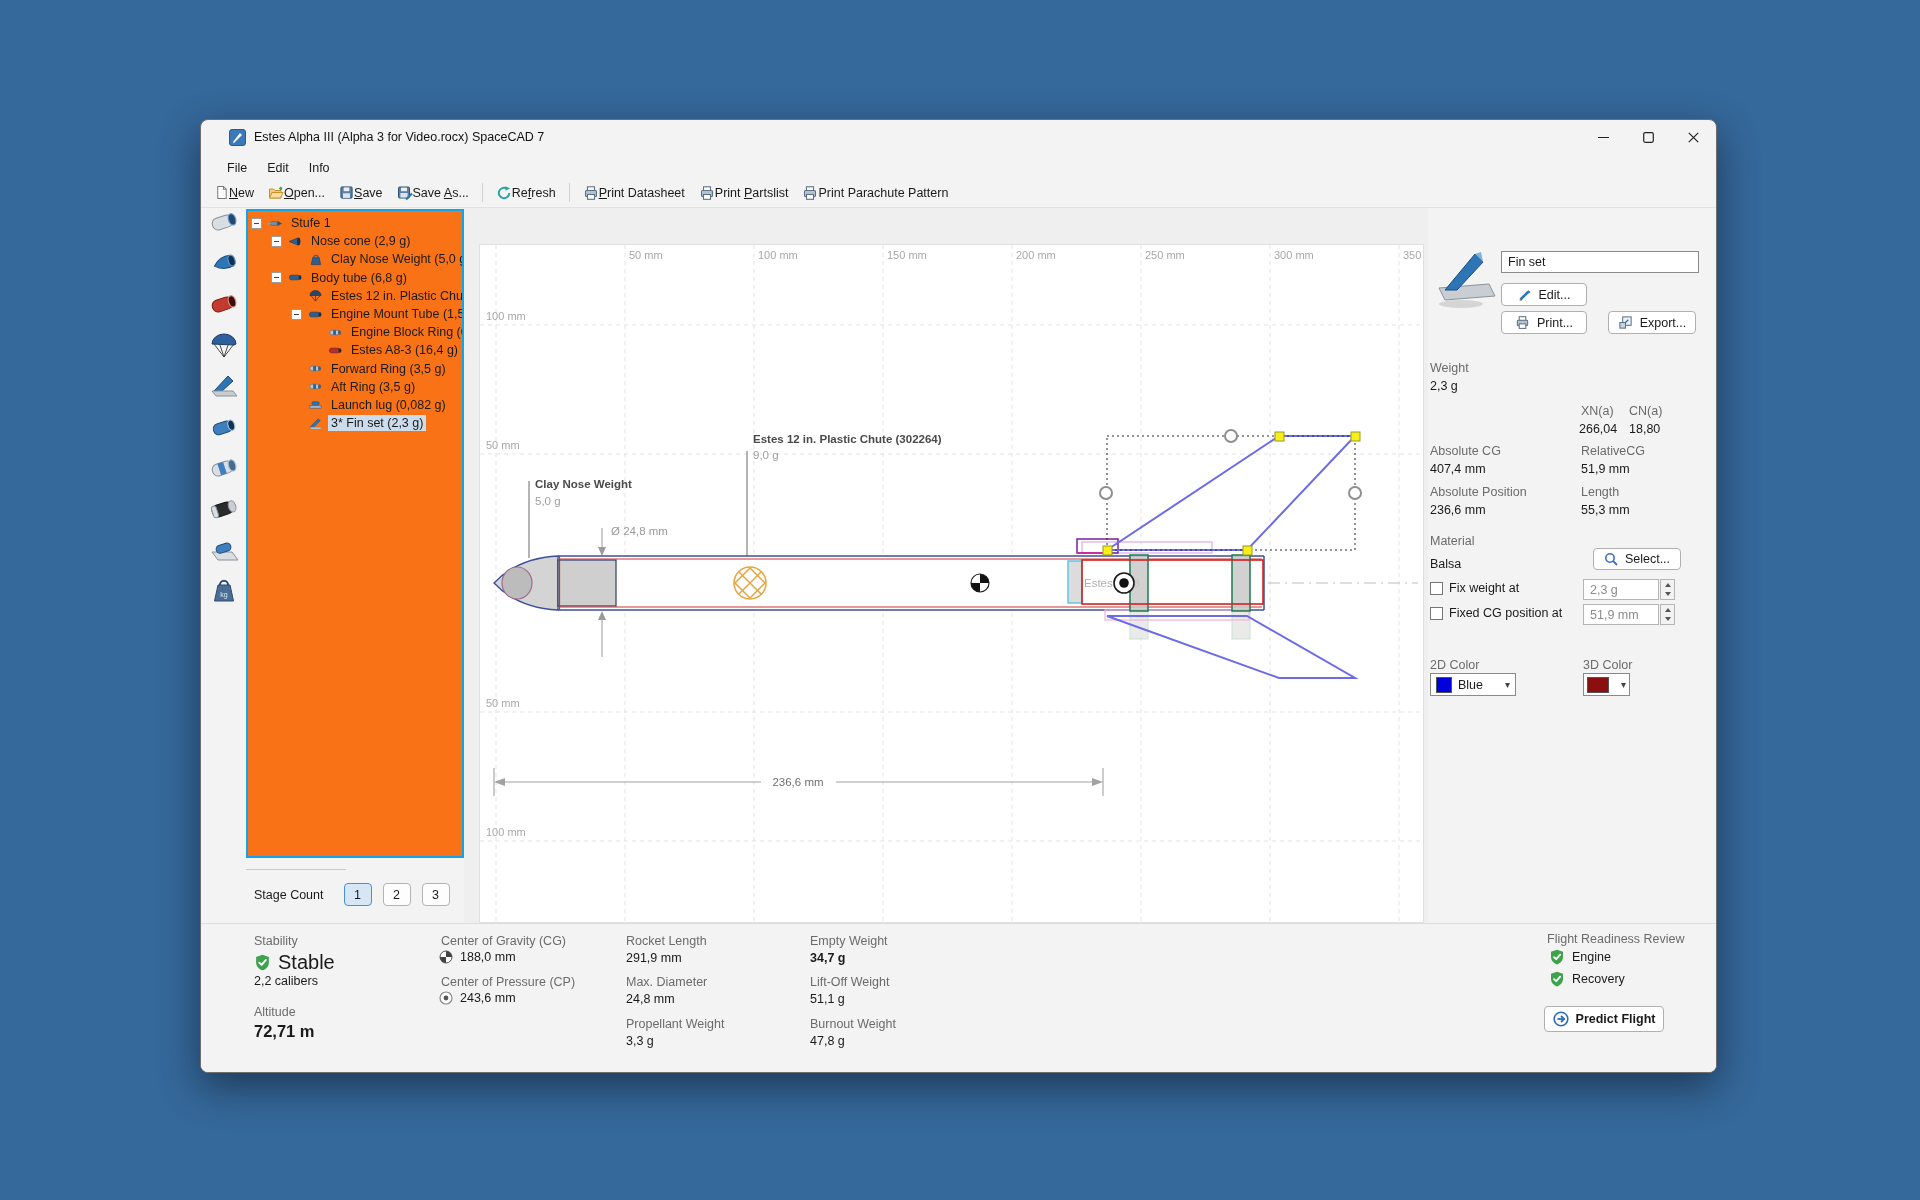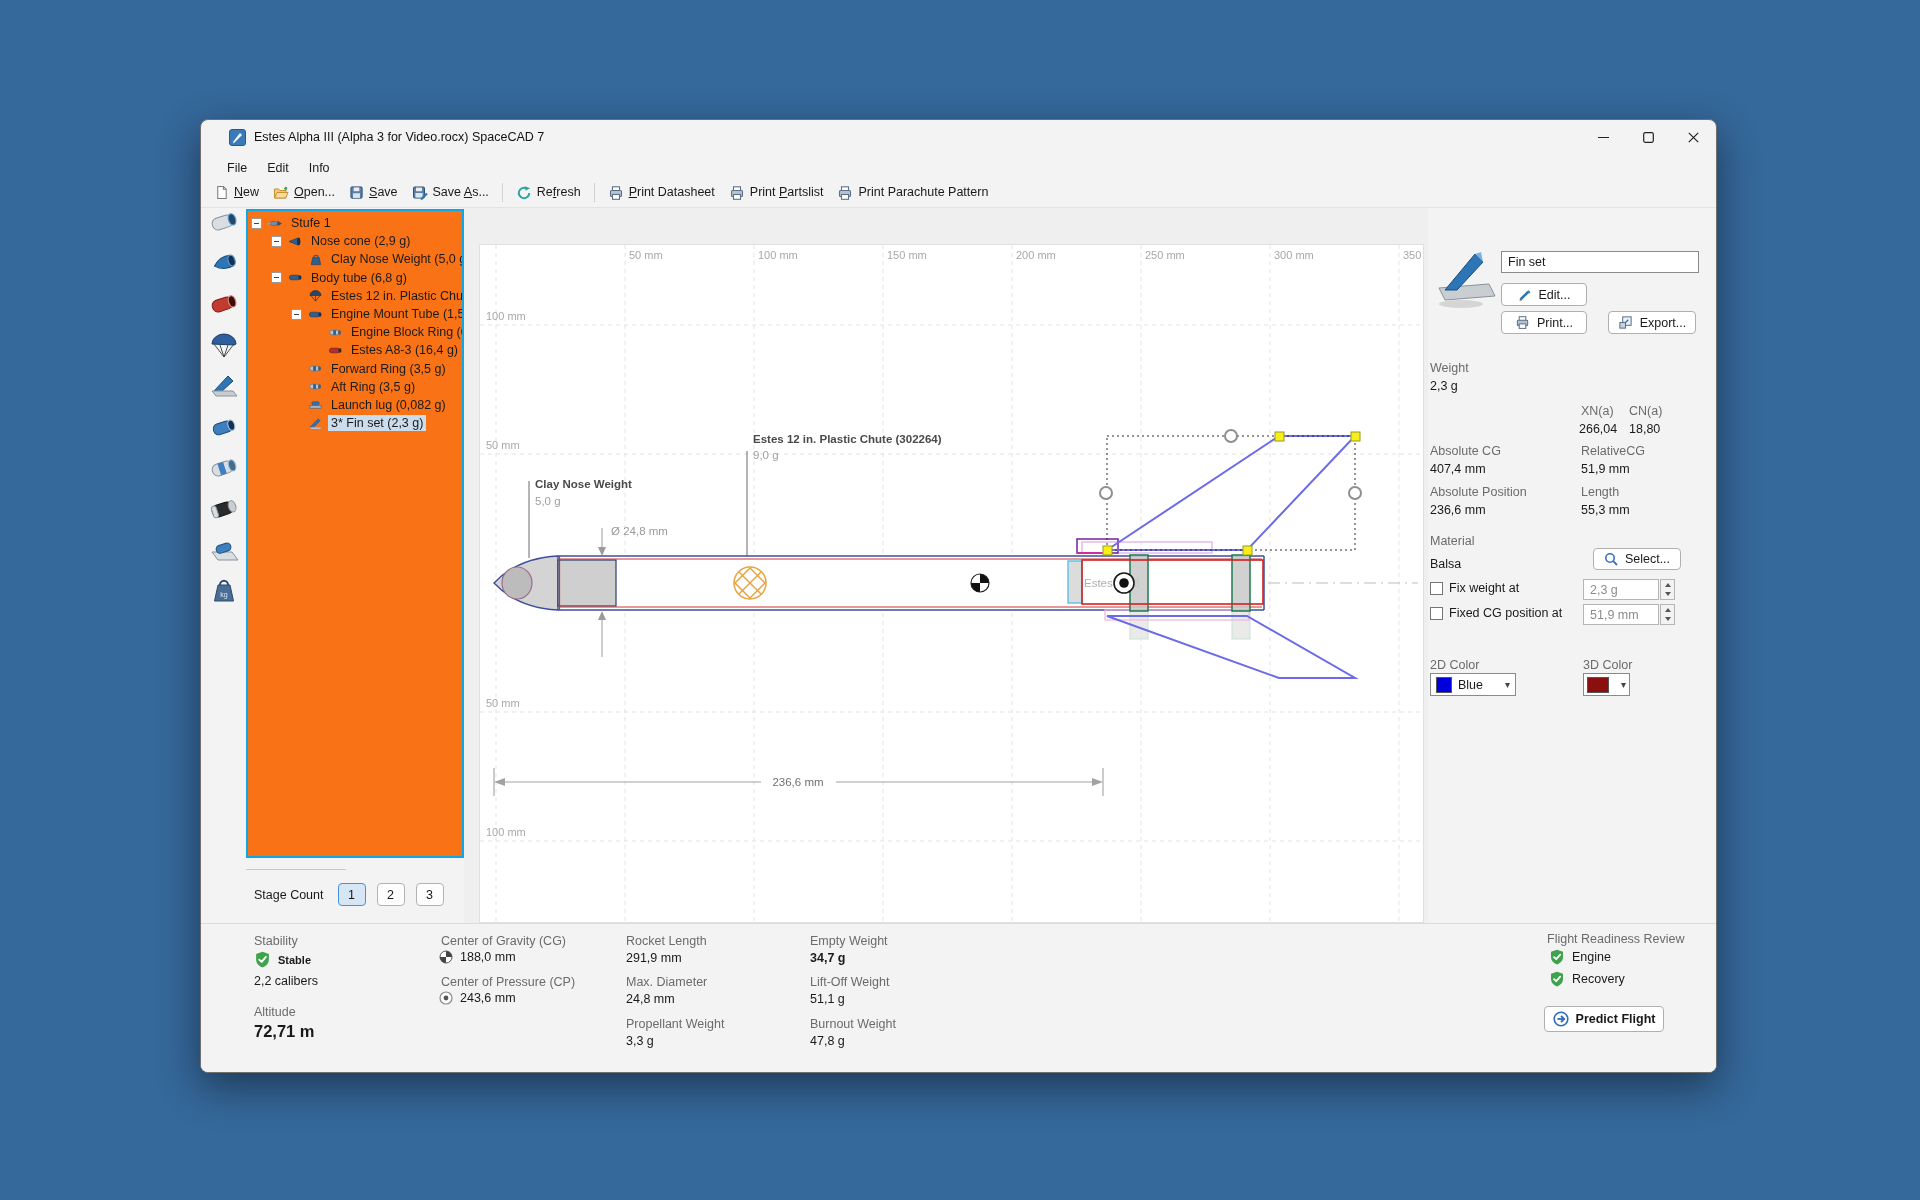--- a/index.html
+++ b/index.html
@@ -11,41 +11,41 @@
   .titlebar{position:absolute;left:0;top:0;right:0;height:34px;display:flex;align-items:center;padding-left:28px}
   .titlebar .ttl{margin-left:8px;color:#111}
   .win-controls{position:absolute;right:0;top:0;height:34px;display:flex}
   .wc{width:45px;height:34px;display:flex;align-items:center;justify-content:center}
   
   .menubar{position:absolute;left:0;top:34px;height:24px;display:flex;align-items:flex-end;padding-left:16px}
   .menu-item{padding:3px 10px;border-radius:3px}
   
   .toolbar{position:absolute;left:0;top:58px;right:0;height:29px;display:flex;align-items:center;
            padding-left:6px;border-bottom:1px solid #e3e3e3}
-  .tbtn{display:flex;gap:5px;padding:3px 7px;border-radius:3px;white-space:nowrap}
+  .tbtn{display:flex;align-items:center;padding:3px 7px;border-radius:3px;white-space:nowrap}
   .tbtn u{text-decoration:underline}
   .tsep{width:1px;height:19px;background:#d2d2d2;margin:0 6px}
   
   .part-strip{position:absolute;left:0;top:88px;width:45px;bottom:150px}
   .picon{width:32px;height:28px;margin:0 auto 13px auto;display:block}
   
   .tree-panel{position:absolute;left:45px;top:89px;width:218px;height:649px;background:#f97316;
               border:2px solid #0ea5e9;box-sizing:border-box;padding-top:3px;overflow:hidden}
   .trow{height:18.2px;display:flex;align-items:center;white-space:nowrap}
   .texp{width:11px;height:11px;box-sizing:border-box;border:1px solid #9a9a9a;background:#fff;
         position:relative;margin-right:6px;flex:0 0 11px}
   .texp::after{content:"";position:absolute;left:2px;right:2px;top:4px;height:1px;background:#444}
   .texp.none{visibility:hidden}
   .ticon{width:15px;height:13px;margin-right:5px;flex:0 0 15px}
   .tlabel{padding:1px 3px}
   .trow.selected .tlabel{background:#cbdcec}
   
   .stage-divider{position:absolute;left:45px;top:749px;width:100px;height:1px;background:#c9c9c9}
   .stage-row{position:absolute;left:53px;top:763px;display:flex;align-items:center}
-  .stage-label{margin-right:14px}
+  .stage-label{margin-right:20px}
   .sbtn{width:26px;height:21px;border:1px solid #b3b3b3;background:#fdfdfd;border-radius:4px;
         display:flex;align-items:center;justify-content:center;margin-right:11px}
   .sbtn.sel{background:#d6e6f5;border-color:#4a90d9}
   
   .canvas-area{position:absolute;left:263px;top:88px;width:964px;height:715px;background:#efefef}
   .view-tabs{position:absolute;left:15px;top:4px;display:flex;gap:8px}
   .vtab{width:112px;height:26px;border:1px solid #c9c9c9;background:#fff;border-radius:4px;
         display:flex;align-items:center;justify-content:center;gap:8px}
   .canvas{position:absolute;left:15px;top:36px;width:943px;height:677px;background:#fff;border:1px solid #e0e0e0;box-sizing:content-box}
   
@@ -65,21 +65,21 @@
   .spin-up,.spin-dn{flex:1;display:flex;align-items:center;justify-content:center}
   .arr-up{width:0;height:0;border-left:3px solid transparent;border-right:3px solid transparent;border-bottom:4px solid #555}
   .arr-dn{width:0;height:0;border-left:3px solid transparent;border-right:3px solid transparent;border-top:4px solid #555}
   .dropdown{border:1px solid #8a8a8a;background:#fff;display:flex;align-items:center;box-sizing:border-box;height:23px}
   .swatch{width:14px;height:14px;border:1px solid #555;margin:0 6px 0 5px}
   .chev{margin-left:auto;margin-right:5px;color:#444;font-size:10px}
   
   .statusbar{position:absolute;left:0;top:803px;right:0;bottom:0;border-top:1px solid #dcdcdc;background:#f3f3f3}
   .st-abs{position:absolute;white-space:nowrap}
   .bold{font-weight:bold}
-  .big{font-size:11px;font-weight:bold}
+  .big{font-size:20px;font-weight:normal}
   .bigger{font-size:16.5px;font-weight:bold}
   .icon-row{display:flex;align-items:center;gap:7px}
 </style>
 </head>
 <body>
 
 <svg width="0" height="0" style="position:absolute" aria-hidden="true">
   <defs>
     <symbol id="t-rocket" viewBox="0 0 16 14">
         <rect x="2" y="5" width="8" height="4" rx="2" fill="#7d8ea0" stroke="#4a5a6a" stroke-width=".7"></rect>

